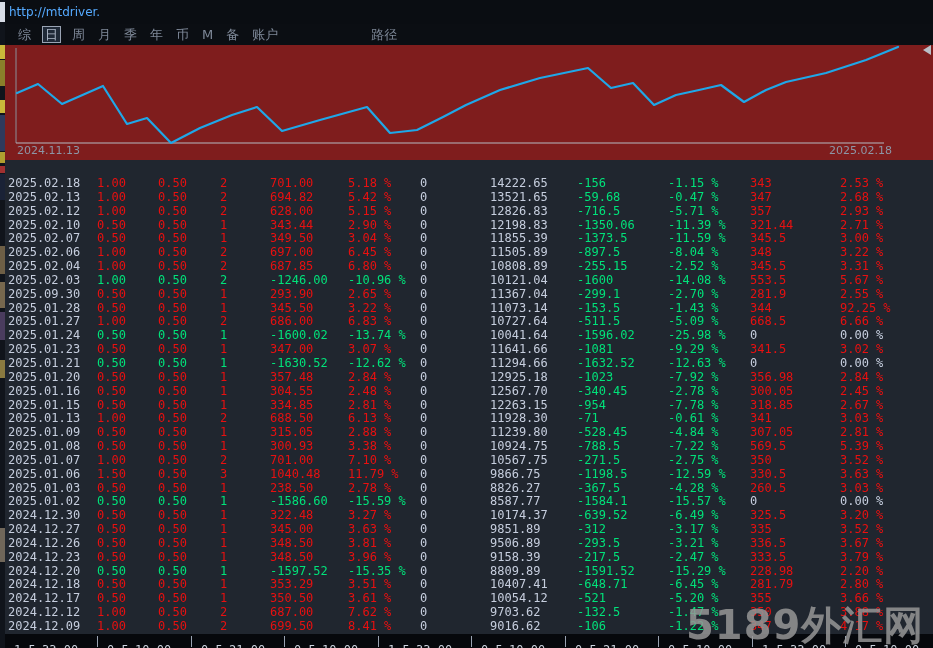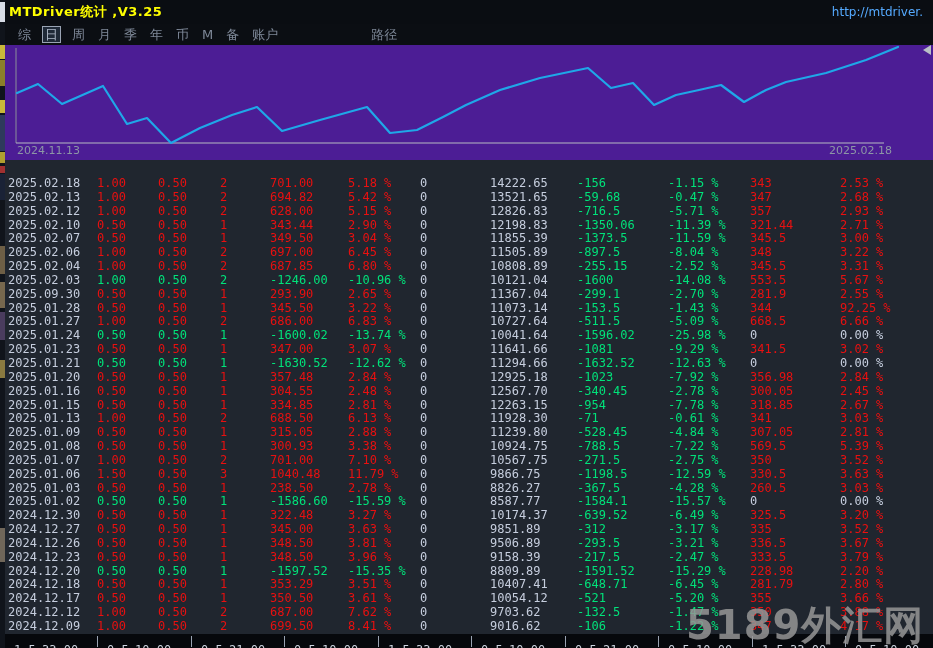--- a/index.html
+++ b/index.html
@@ -14,21 +14,21 @@
   #app-title{color:#ffff00;font-size:13px;font-weight:bold;letter-spacing:.5px;}
   #url-link{color:#55aaff;font-size:12px;}
   
   #toolbar{position:absolute;left:0;top:24px;width:933px;height:21px;background:#0b0e13;
            display:flex;align-items:center;gap:9px;padding-left:16px;box-sizing:border-box;
            color:#7e8898;font-size:13px;}
   .tb-item{padding:0 2px;line-height:15px;cursor:default;}
   .tb-item.sel{border:1px solid #9aa4b4;background:#1f2937;color:#aeb8c8;}
   .tb-path{margin-left:80px;}
   
-  #chart{position:absolute;left:0;top:45px;width:933px;height:115px;background:#4c1d95;}
+  #chart{position:absolute;left:0;top:45px;width:933px;height:115px;background:#7f1d1d;}
   #chart svg{position:absolute;left:0;top:0;}
   .axis-label{position:absolute;font-size:11px;color:#8d96a6;}
   #axis-label-left{left:17px;top:99px;}
   #axis-label-right{left:829px;top:99px;}
   #chart-marker{position:absolute;right:2px;top:0px;width:0;height:0;
     border-top:5px solid transparent;border-bottom:5px solid transparent;border-right:8px solid #b9bec6;}
   
   .grid{display:grid;grid-template-columns:89px 61px 62px 50px 78px 72px 70px 87px 91px 82px 90px 93px;
         padding-left:8px;box-sizing:border-box;}
   #thead{position:absolute;left:0;top:160px;width:933px;height:17px;color:#d8dee9;font-size:14px;
@@ -65,21 +65,20 @@
       <div class="edge-seg" style="top: 166px; height: 7px; background: rgb(160, 48, 48);"></div>
       <div class="edge-seg" style="top: 174px; height: 26px; background: rgb(26, 34, 54);"></div>
       <div class="edge-seg" style="top: 246px; height: 28px; background: rgb(110, 95, 70);"></div>
       <div class="edge-seg" style="top: 282px; height: 26px; background: rgb(119, 104, 78);"></div>
       <div class="edge-seg" style="top: 312px; height: 28px; background: rgb(74, 60, 94);"></div>
       <div class="edge-seg" style="top: 360px; height: 18px; background: rgb(138, 122, 64);"></div>
       <div class="edge-seg" style="top: 528px; height: 34px; background: rgb(112, 103, 90);"></div>
     </div>
 
   <div id="titlebar">
-    <span id="app-title">MTDriver统计 ,V3.25</span>
     <span id="url-link">http://mtdriver.</span>
   </div>
 
   <div id="toolbar">
       <span class="tb-item">综</span>
       <span class="tb-item sel">日</span>
       <span class="tb-item">周</span>
       <span class="tb-item">月</span>
       <span class="tb-item">季</span>
       <span class="tb-item">年</span>

